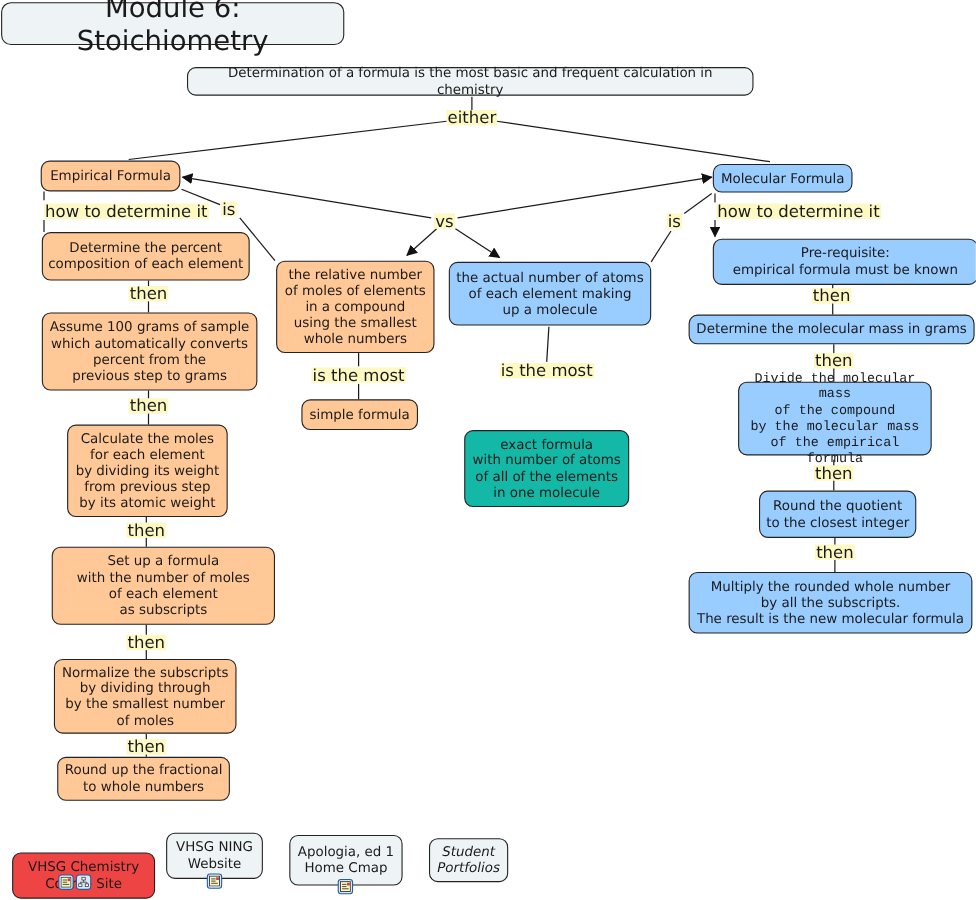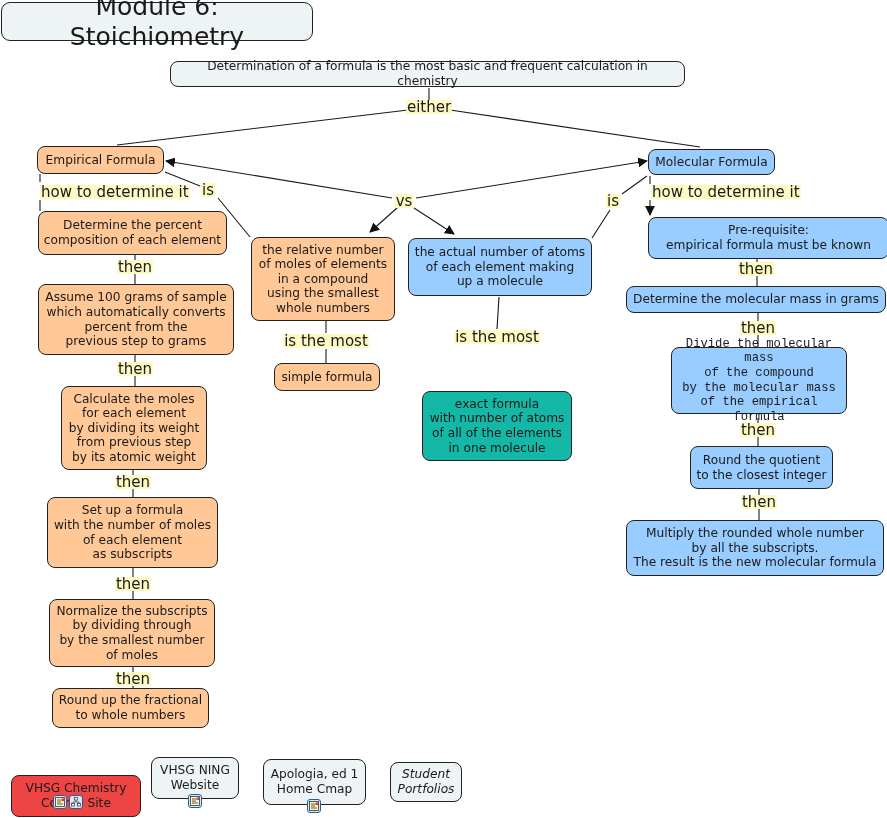--- a/index.html
+++ b/index.html
@@ -105,21 +105,21 @@
 composition of each element</div>
 <div class="node orange" style="left: 38px; top: 284px; width: 196px; height: 71px; background: rgb(255, 200, 150);">Assume 100 grams of sample
 which automatically converts
 percent from the
 previous step to grams</div>
 <div class="node orange" style="left: 61px; top: 386px; width: 146px; height: 84px; background: rgb(255, 200, 150);">Calculate the moles
 for each element
 by dividing its weight
 from previous step
 by its atomic weight</div>
-<div class="node orange" style="left: 47px; top: 497px; width: 171px; height: 71px; background: rgb(255, 200, 150);">Set up a formula
+<div class="node orange" style="left: 47px; top: 497px; width: 203px; height: 71px; background: rgb(255, 200, 150);">Set up a formula
 with the number of moles
 of each element
 as subscripts</div>
 <div class="node orange" style="left: 49px; top: 599px; width: 166px; height: 68px; background: rgb(255, 200, 150);">Normalize the subscripts
 by dividing through
 by the smallest number
 of moles</div>
 <div class="node orange" style="left: 52px; top: 688px; width: 157px; height: 40px; background: rgb(255, 200, 150);">Round up the fractional
 to whole numbers</div>
 

